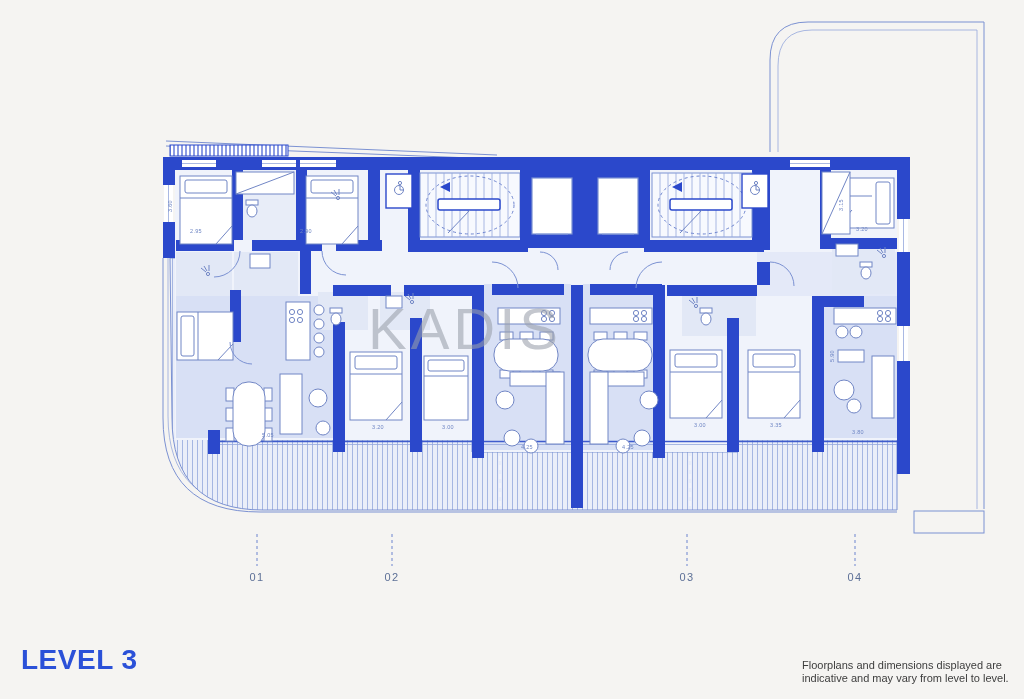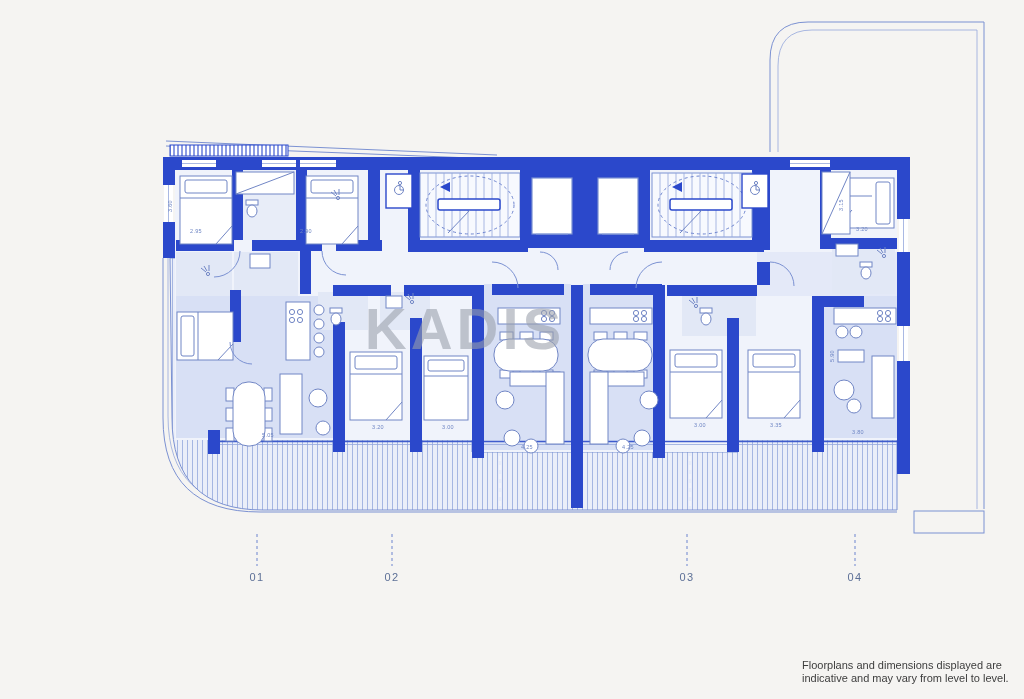--- a/index.html
+++ b/index.html
@@ -13,21 +13,21 @@
   .thin2{stroke:#94a7dc;stroke-width:.8;fill:none;}
   .glass{stroke:#3f5ccd;stroke-width:1.4;fill:none;}
   .furn{fill:#ffffff;stroke:#7186c5;stroke-width:1;}
   .furnline{stroke:#7186c5;stroke-width:1;fill:none;}
   .dashed{stroke:#6d84cf;stroke-width:1;fill:none;stroke-dasharray:3 3;}
   .dim{font-size:5.5px;fill:#6f86c4;letter-spacing:.3px;}
   .gridlab{font-size:11px;fill:#5d7097;letter-spacing:1.5px;}
 
   .watermark{position:absolute;left:330px;top:300px;width:270px;text-align:center;
              color:#9aa0ab;opacity:.58;pointer-events:none;}
-  .watermark .wm1{font-size:58px;font-weight:700;letter-spacing:4px;line-height:58px;}
+  .watermark .wm1{font-size:58px;font-weight:400;letter-spacing:4px;line-height:58px;}
   .watermark .wm2{font-size:19px;letter-spacing:14px;margin-top:6px;opacity:.8;}
 
   .level-title{position:absolute;left:21px;top:644px;font-size:28px;font-weight:800;
                color:#2b51d8;letter-spacing:.5px;}
   .disclaimer{position:absolute;left:802px;top:659px;font-size:11px;line-height:13px;
               color:#3d3d3d;}
 </style>
 </head>
 <body>
 
@@ -368,18 +368,19 @@
     <text class="gridlab" x="855" y="581">04</text>
   </g>
 </svg>
 
 
 <div class="watermark">
   <div class="wm1">KADIS</div>
 </div>
 
 
+<div class="level-title">LEVEL 3</div>
 <div class="disclaimer">
   <div>Floorplans and dimensions displayed are</div>
   <div>indicative and may vary from level to level.</div>
 </div>
 
 </div>
 
 </body></html>

